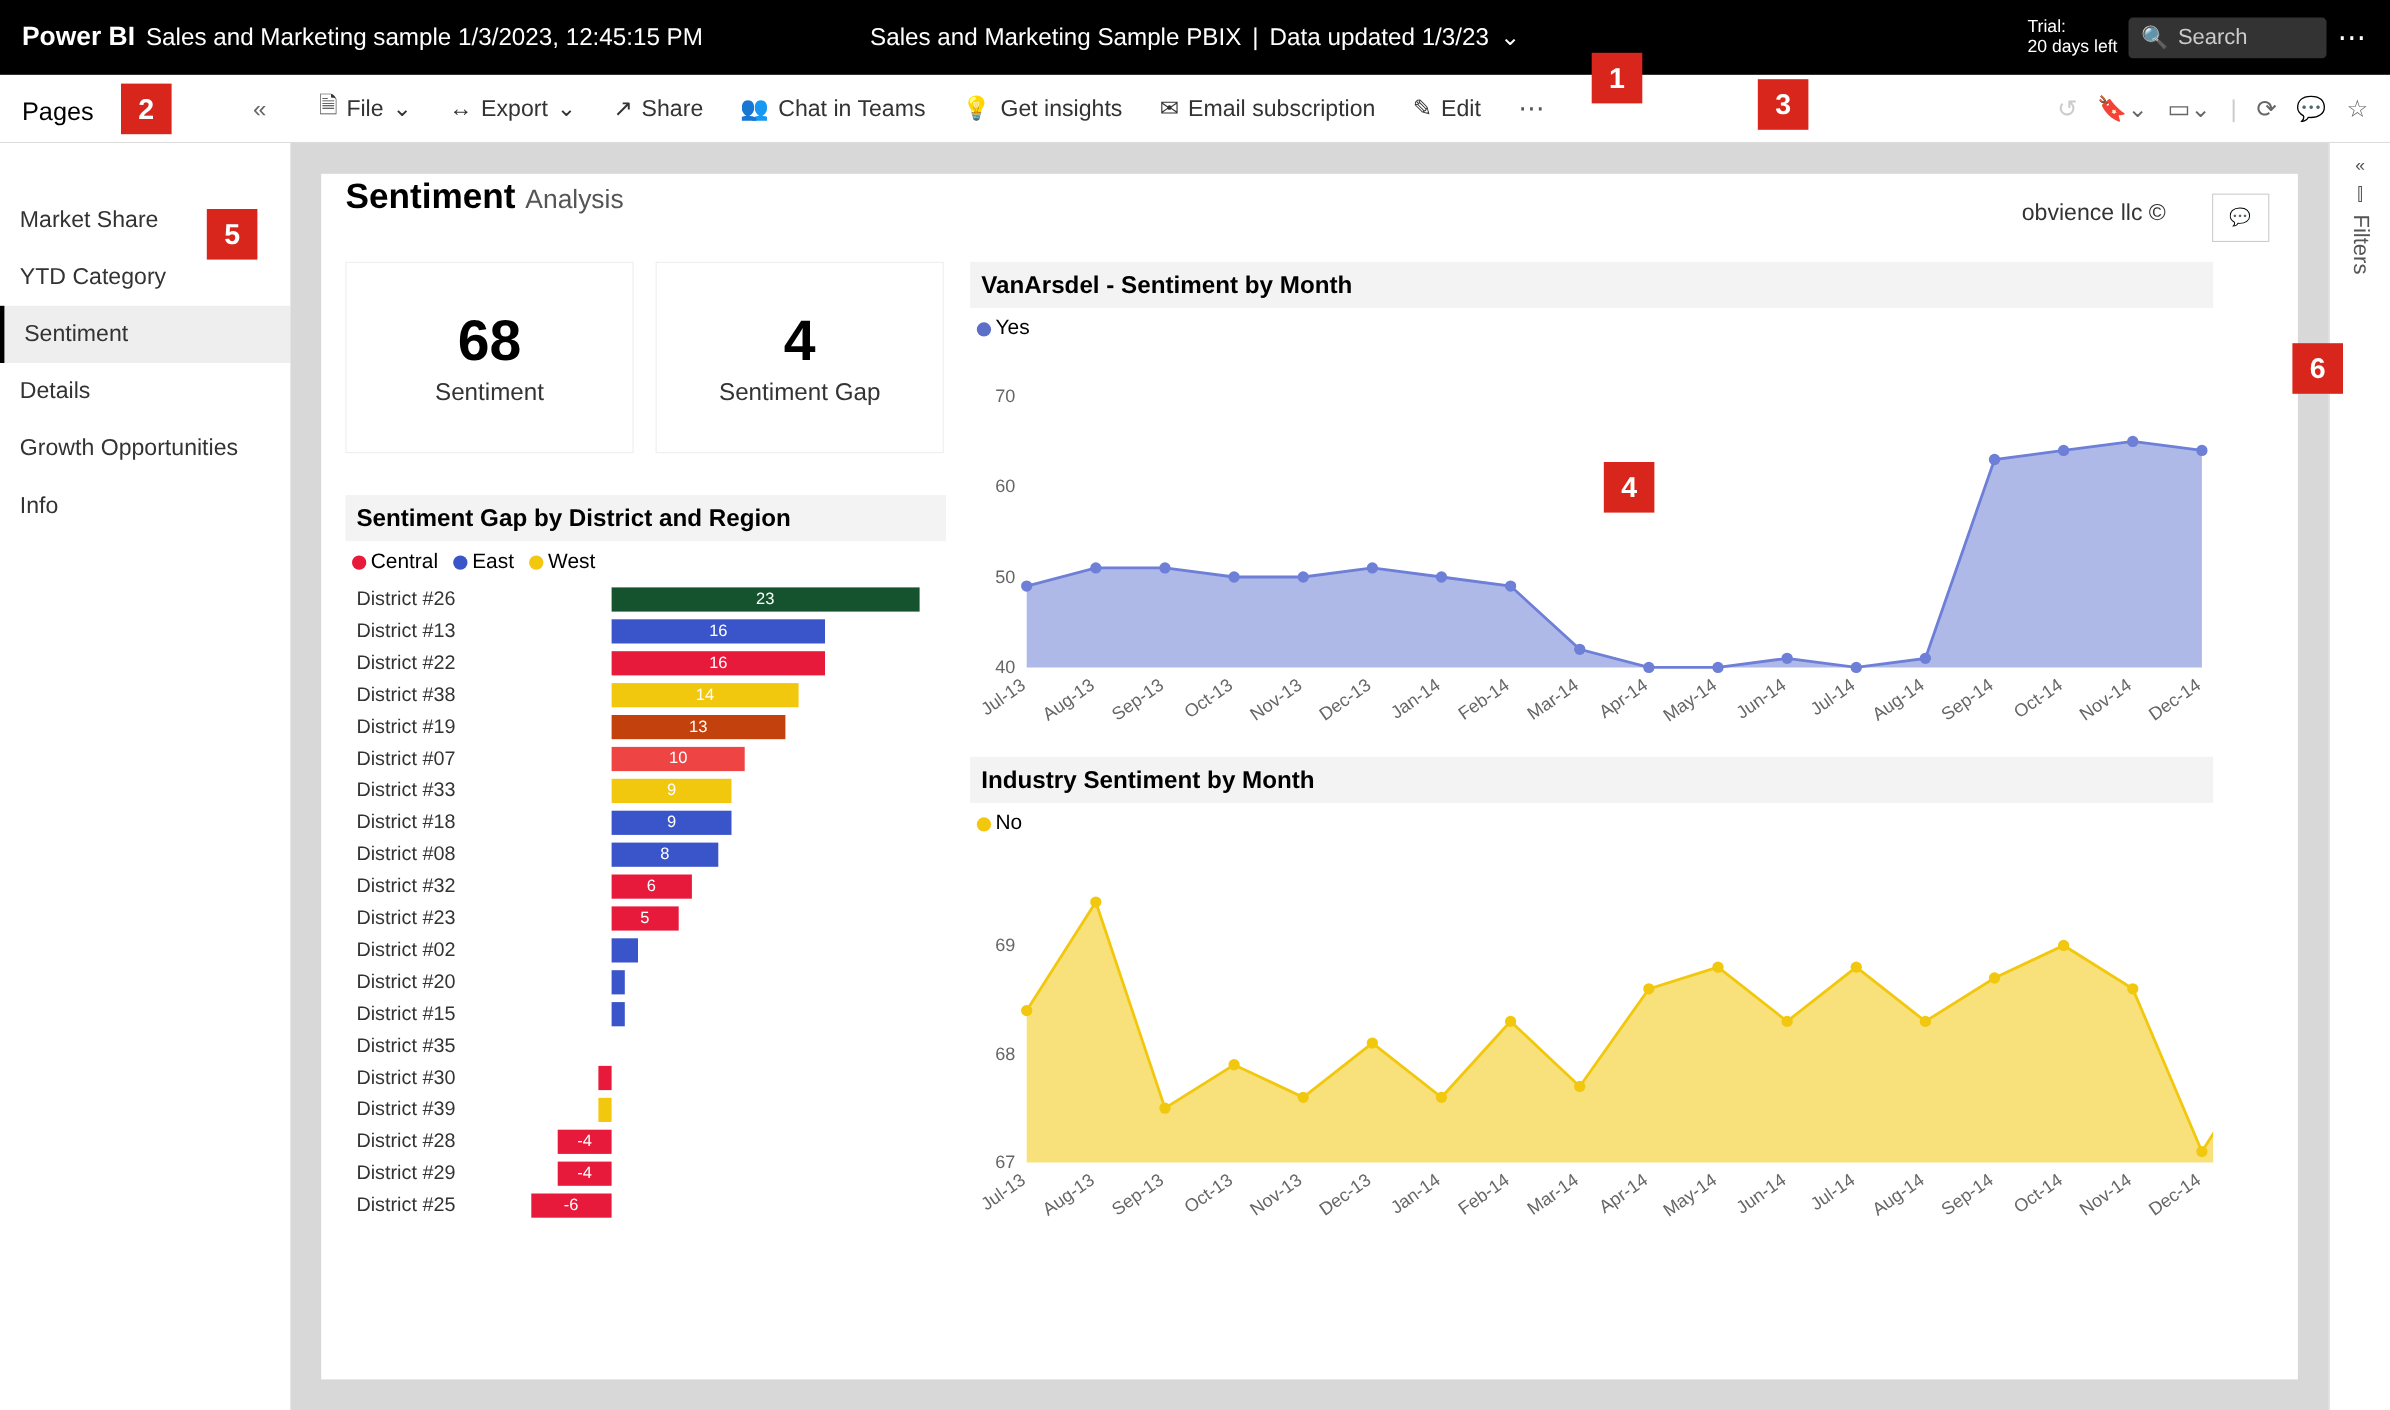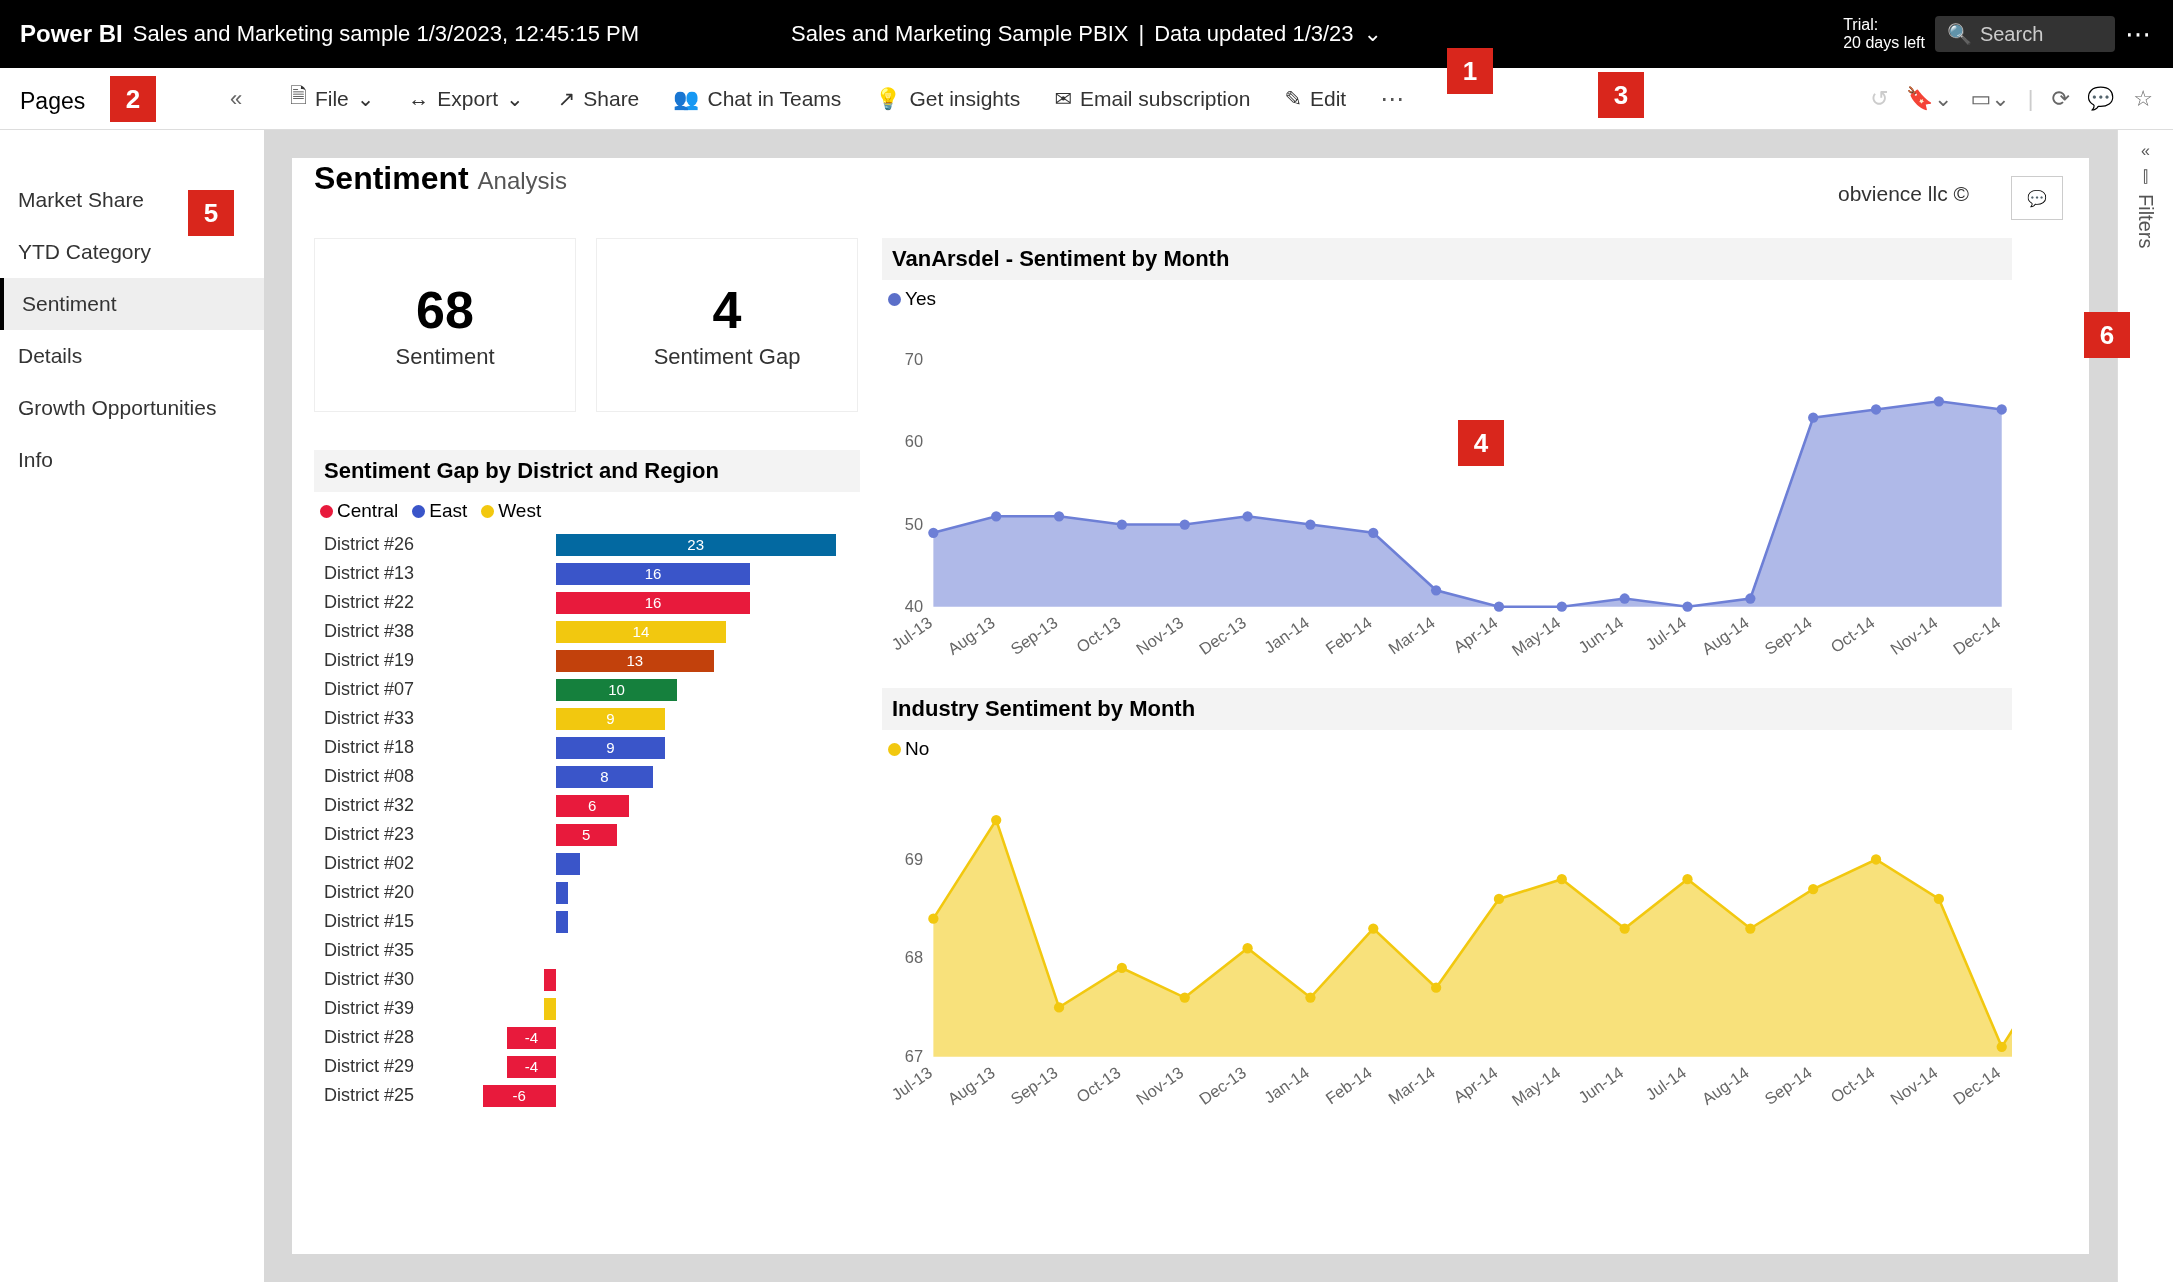--- a/index.html
+++ b/index.html
@@ -166,21 +166,21 @@
         <div class="ctitle">Sentiment Gap by District and Region</div>
         <div class="legend" id="barlegend">
             <span><span class="dot" style="background:#e81a3c"></span>Central</span>
             <span><span class="dot" style="background:#3a55c9"></span>East</span>
             <span><span class="dot" style="background:#f2c80f"></span>West</span>
           </div>
         <div class="bars" id="bars">
             <div class="barrow">
               <div class="dl">District #26</div>
               <div class="barzone">
-                <div class="bar" style="background: #0369a1; left: 28.5714%; width: 65.7143%;">23</div>
+                <div class="bar" style="background: #14532d; left: 28.5714%; width: 65.7143%;">23</div>
               </div>
             </div>
             <div class="barrow">
               <div class="dl">District #13</div>
               <div class="barzone">
                 <div class="bar" style="background: rgb(58, 85, 201); left: 28.5714%; width: 45.7143%;">16</div>
               </div>
             </div>
             <div class="barrow">
               <div class="dl">District #22</div>
@@ -196,21 +196,21 @@
             </div>
             <div class="barrow">
               <div class="dl">District #19</div>
               <div class="barzone">
                 <div class="bar" style="background: #c2410c; left: 28.5714%; width: 37.1429%;">13</div>
               </div>
             </div>
             <div class="barrow">
               <div class="dl">District #07</div>
               <div class="barzone">
-                <div class="bar" style="background: #15803d; left: 28.5714%; width: 28.5714%;">10</div>
+                <div class="bar" style="background: #ef4444; left: 28.5714%; width: 28.5714%;">10</div>
               </div>
             </div>
             <div class="barrow">
               <div class="dl">District #33</div>
               <div class="barzone">
                 <div class="bar" style="background: rgb(242, 200, 15); left: 28.5714%; width: 25.7143%;">9</div>
               </div>
             </div>
             <div class="barrow">
               <div class="dl">District #18</div>

